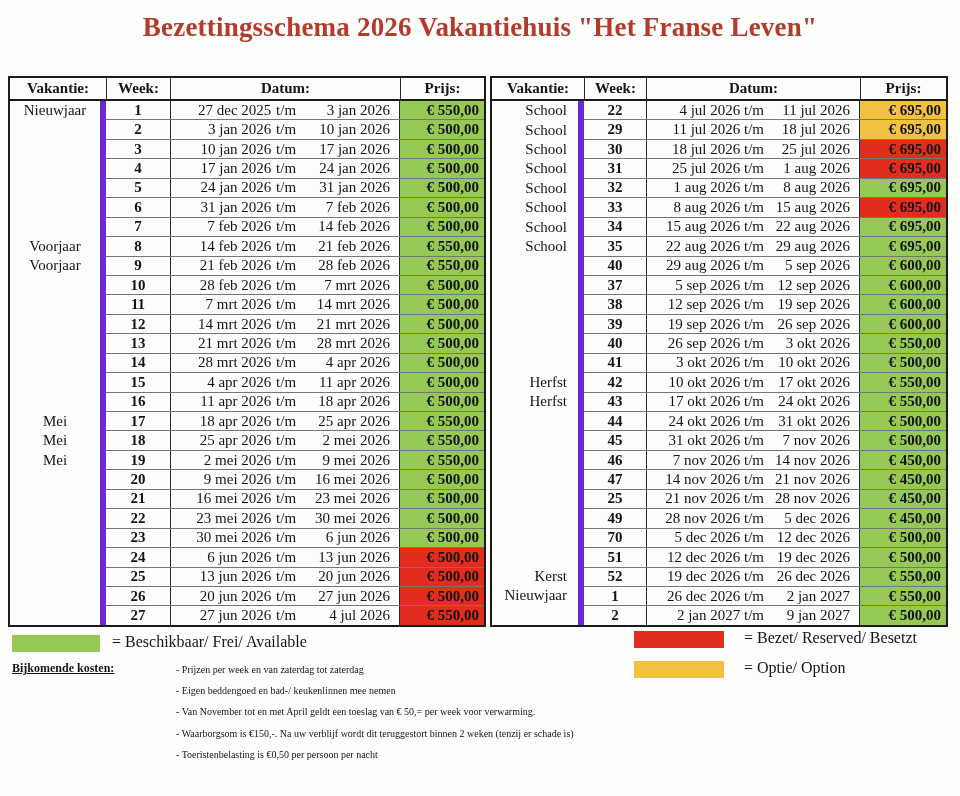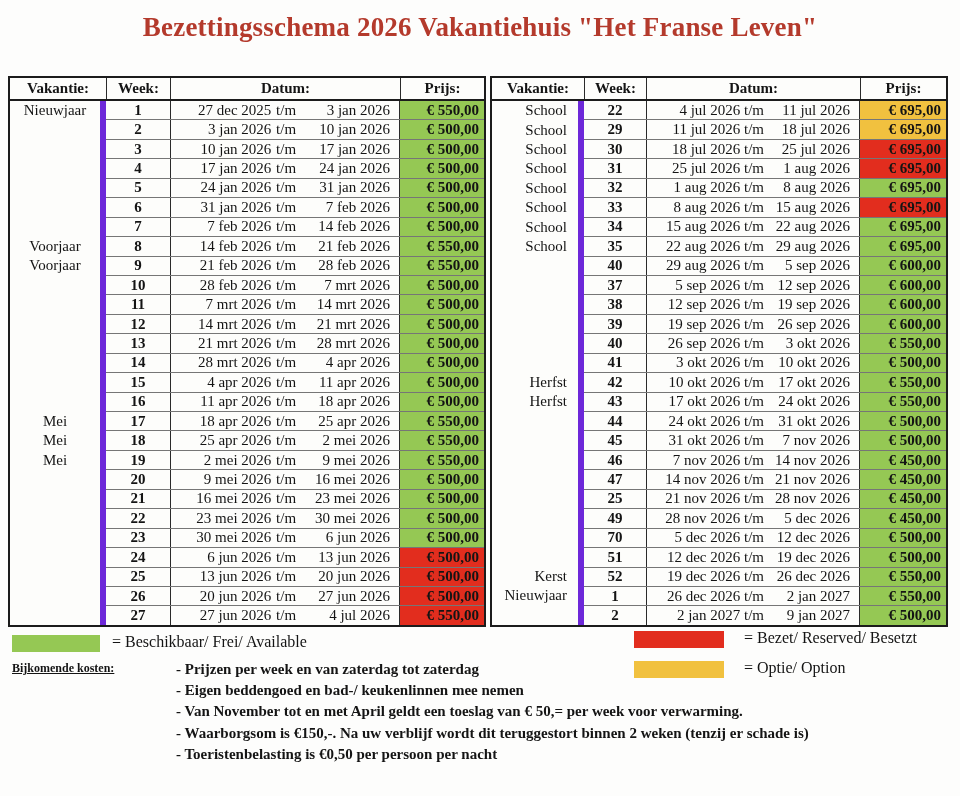--- a/index.html
+++ b/index.html
@@ -49,21 +49,21 @@
   .sw-option{left:634px;top:661px;width:90px;}
   .leg-label{position:absolute;font-size:16px;white-space:nowrap;}
   .ll-available{left:112px;top:633px;}
   .ll-reserved{left:744px;top:629px;text-align:right;}
   .ll-option{left:744px;top:659px;}
   .notes-heading{
     position:absolute;left:12px;top:661px;font-size:12px;font-weight:bold;
     text-decoration:underline;white-space:nowrap;
   }
   .notes{position:absolute;left:176px;top:659px;width:620px;}
-  .note-line{font-size:15px;font-weight:bold;line-height:21.2px;white-space:nowrap;}
+  .note-line{font-size:10px;font-weight:normal;line-height:21.2px;white-space:nowrap;}
 </style>
 </head>
 <body>
 
 <div class="page">
 
   <div class="title" style="color: rgb(180, 58, 44);">Bezettingsschema 2026 Vakantiehuis "Het Franse Leven"</div>
 
   <div class="sched t0">
       <div class="hdr">

